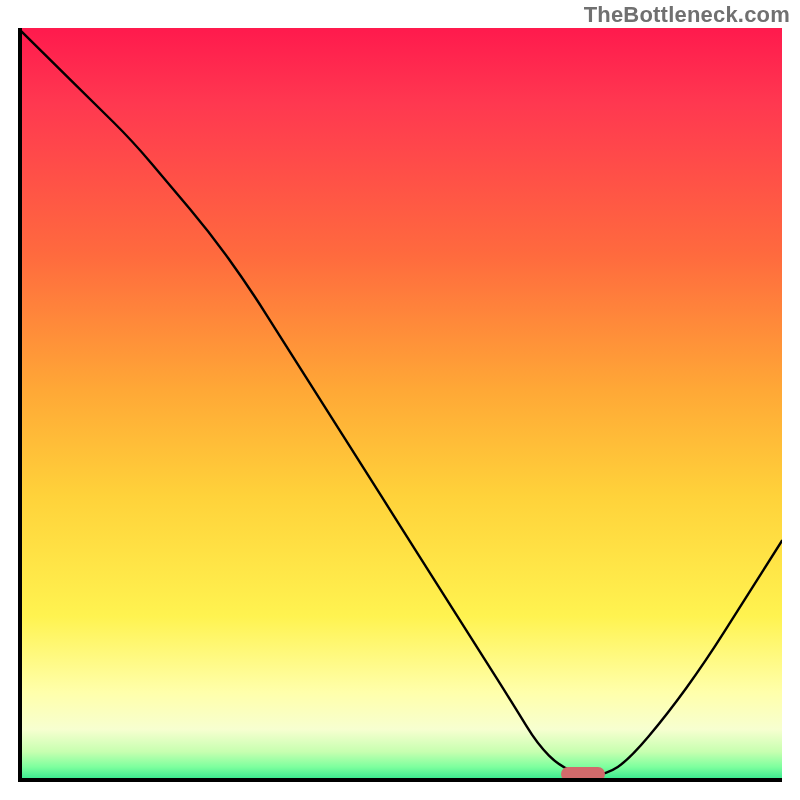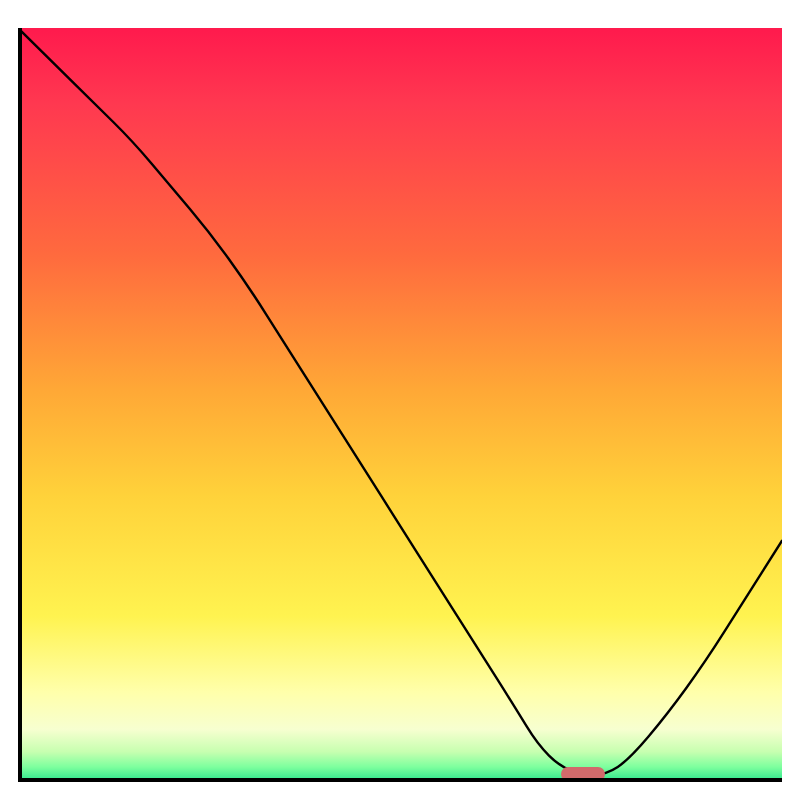--- a/index.html
+++ b/index.html
@@ -75,20 +75,21 @@
     border-radius: 7px;
     background: #d16a6b;
     transform: translate(-50%, -50%);
     pointer-events: none;
   }
 </style>
 </head>
 <body>
 <div class="wrap">
 
+  <div class="watermark">TheBottleneck.com</div>
 
   <div class="plot">
     <div class="gradient"></div>
 
     <svg class="curve" viewBox="0 0 764 754" preserveAspectRatio="none">
       <path id="curve-path" fill="none" stroke="#000" stroke-width="2.4" stroke-linecap="round" stroke-linejoin="round" d="M 0 0 Q 0 0 19.1 18.850000000000023 Q 38.2 37.700000000000045 57.300000000000004 56.55000000000001 Q 76.4 75.39999999999998 95.5 94.25 Q 114.6 113.10000000000002 133.7 135.71999999999997 Q 152.8 158.33999999999992 171.9 180.95999999999998 Q 191 203.58000000000004 210.1 229.97 Q 229.2 256.35999999999996 248.29999999999998 286.52 Q 267.4 316.68 286.5 346.84000000000003 Q 305.6 377 324.70000000000005 407.15999999999997 Q 343.8 437.32 362.9 467.48 Q 382 497.64 401.1 527.8 Q 420.20000000000005 557.96 439.3 588.12 Q 458.4 618.28 477.5 648.44 Q 496.6 678.6 508.06 697.45 Q 519.52 716.3 530.98 727.6099999999999 Q 542.4399999999999 738.92 553.9 742.69 Q 565.36 746.46 576.8199999999999 746.46 Q 588.28 746.46 599.74 738.9200000000001 Q 611.2 731.38 630.3 708.76 Q 649.4 686.14 668.5 659.75 Q 687.6 633.36 706.7 603.2 Q 725.8 573.04 744.9 542.88 T 764 512.72"></path>
     </svg>
 
     <div class="marker" id="min-marker" style="left: 565.36px; top: 746.46px;"></div>
 

